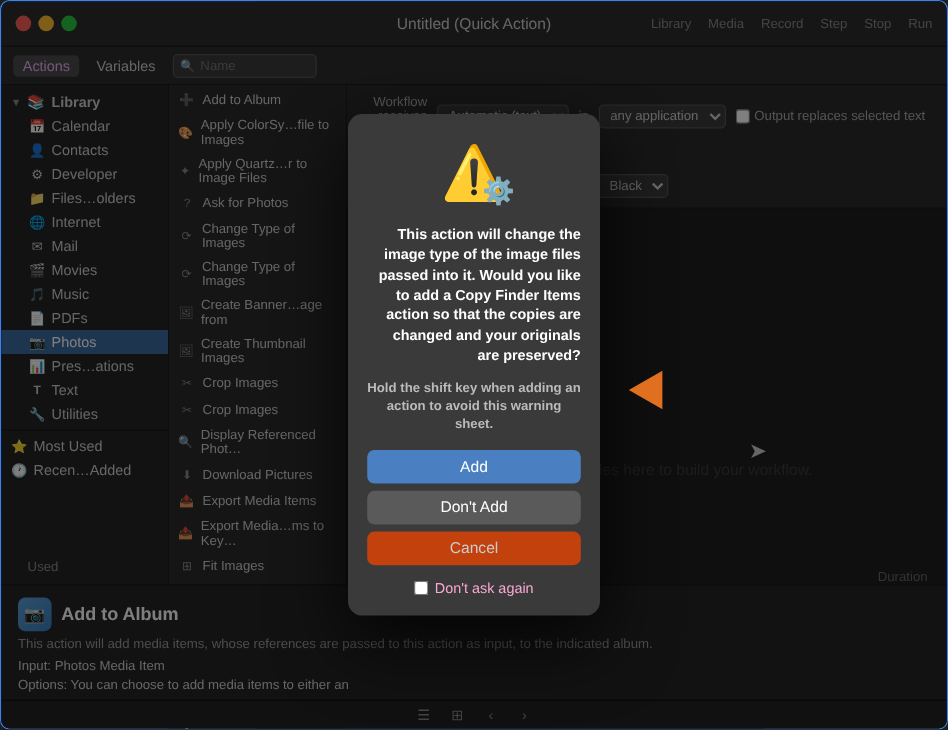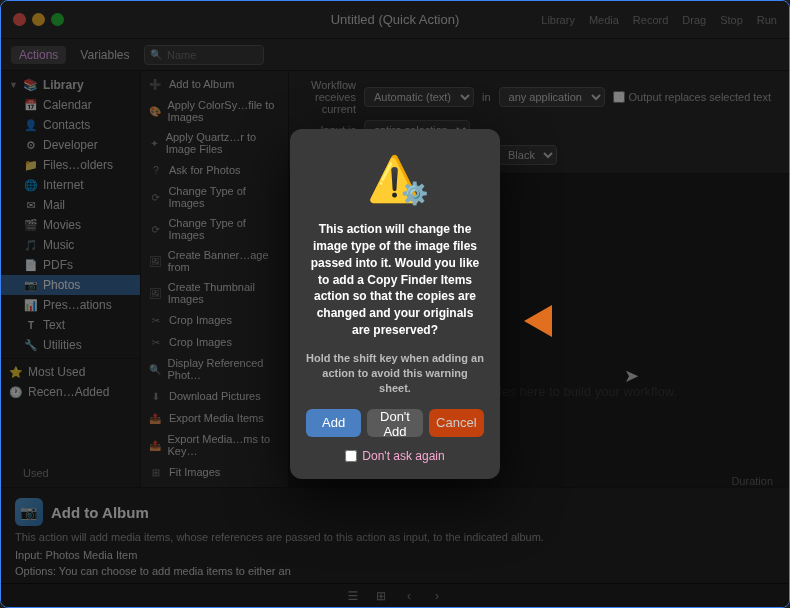--- a/index.html
+++ b/index.html
@@ -230,33 +230,33 @@
     }
     .dialog-badge {
       position: absolute;
       bottom: 2px; right: -4px;
       font-size: 22px;
     }
     .dialog-title {
       color: #fff;
       font-size: 12px;
       font-weight: 600;
-      text-align: center;
+      text-align: right;
       line-height: 1.4;
     }
     .dialog-hint {
       color: #bbb;
       font-size: 11px;
       text-align: center;
       line-height: 1.4;
       font-weight: 600;
     }
     .dialog-buttons {
       display: flex;
-      flex-direction: row;
+      flex-direction: column;
       gap: 6px;
       width: 100%;
     }
     .dialog-btn {
       width: 100%;
       height: 28px;
       border-radius: 6px;
       border: none;
       cursor: pointer;
       font-size: 13px;
@@ -358,21 +358,21 @@
     <div class="traffic-lights">
       <div class="traffic-light tl-red"></div>
       <div class="traffic-light tl-yellow"></div>
       <div class="traffic-light tl-green"></div>
     </div>
     <div class="title-bar-title">Untitled (Quick Action)</div>
     <div class="title-bar-right">
       <span>Library</span>
       <span>Media</span>
       <span>Record</span>
-      <span>Drag</span>
+      <span>Step</span>
       <span>Stop</span>
       <span>Run</span>
     </div>
   </div>
 
   <div class="toolbar">
     <div class="toolbar-tab active">Actions</div>
     <div class="toolbar-tab">Variables</div>
     <div class="search-box">
       <span class="search-icon-small">🔍</span>

